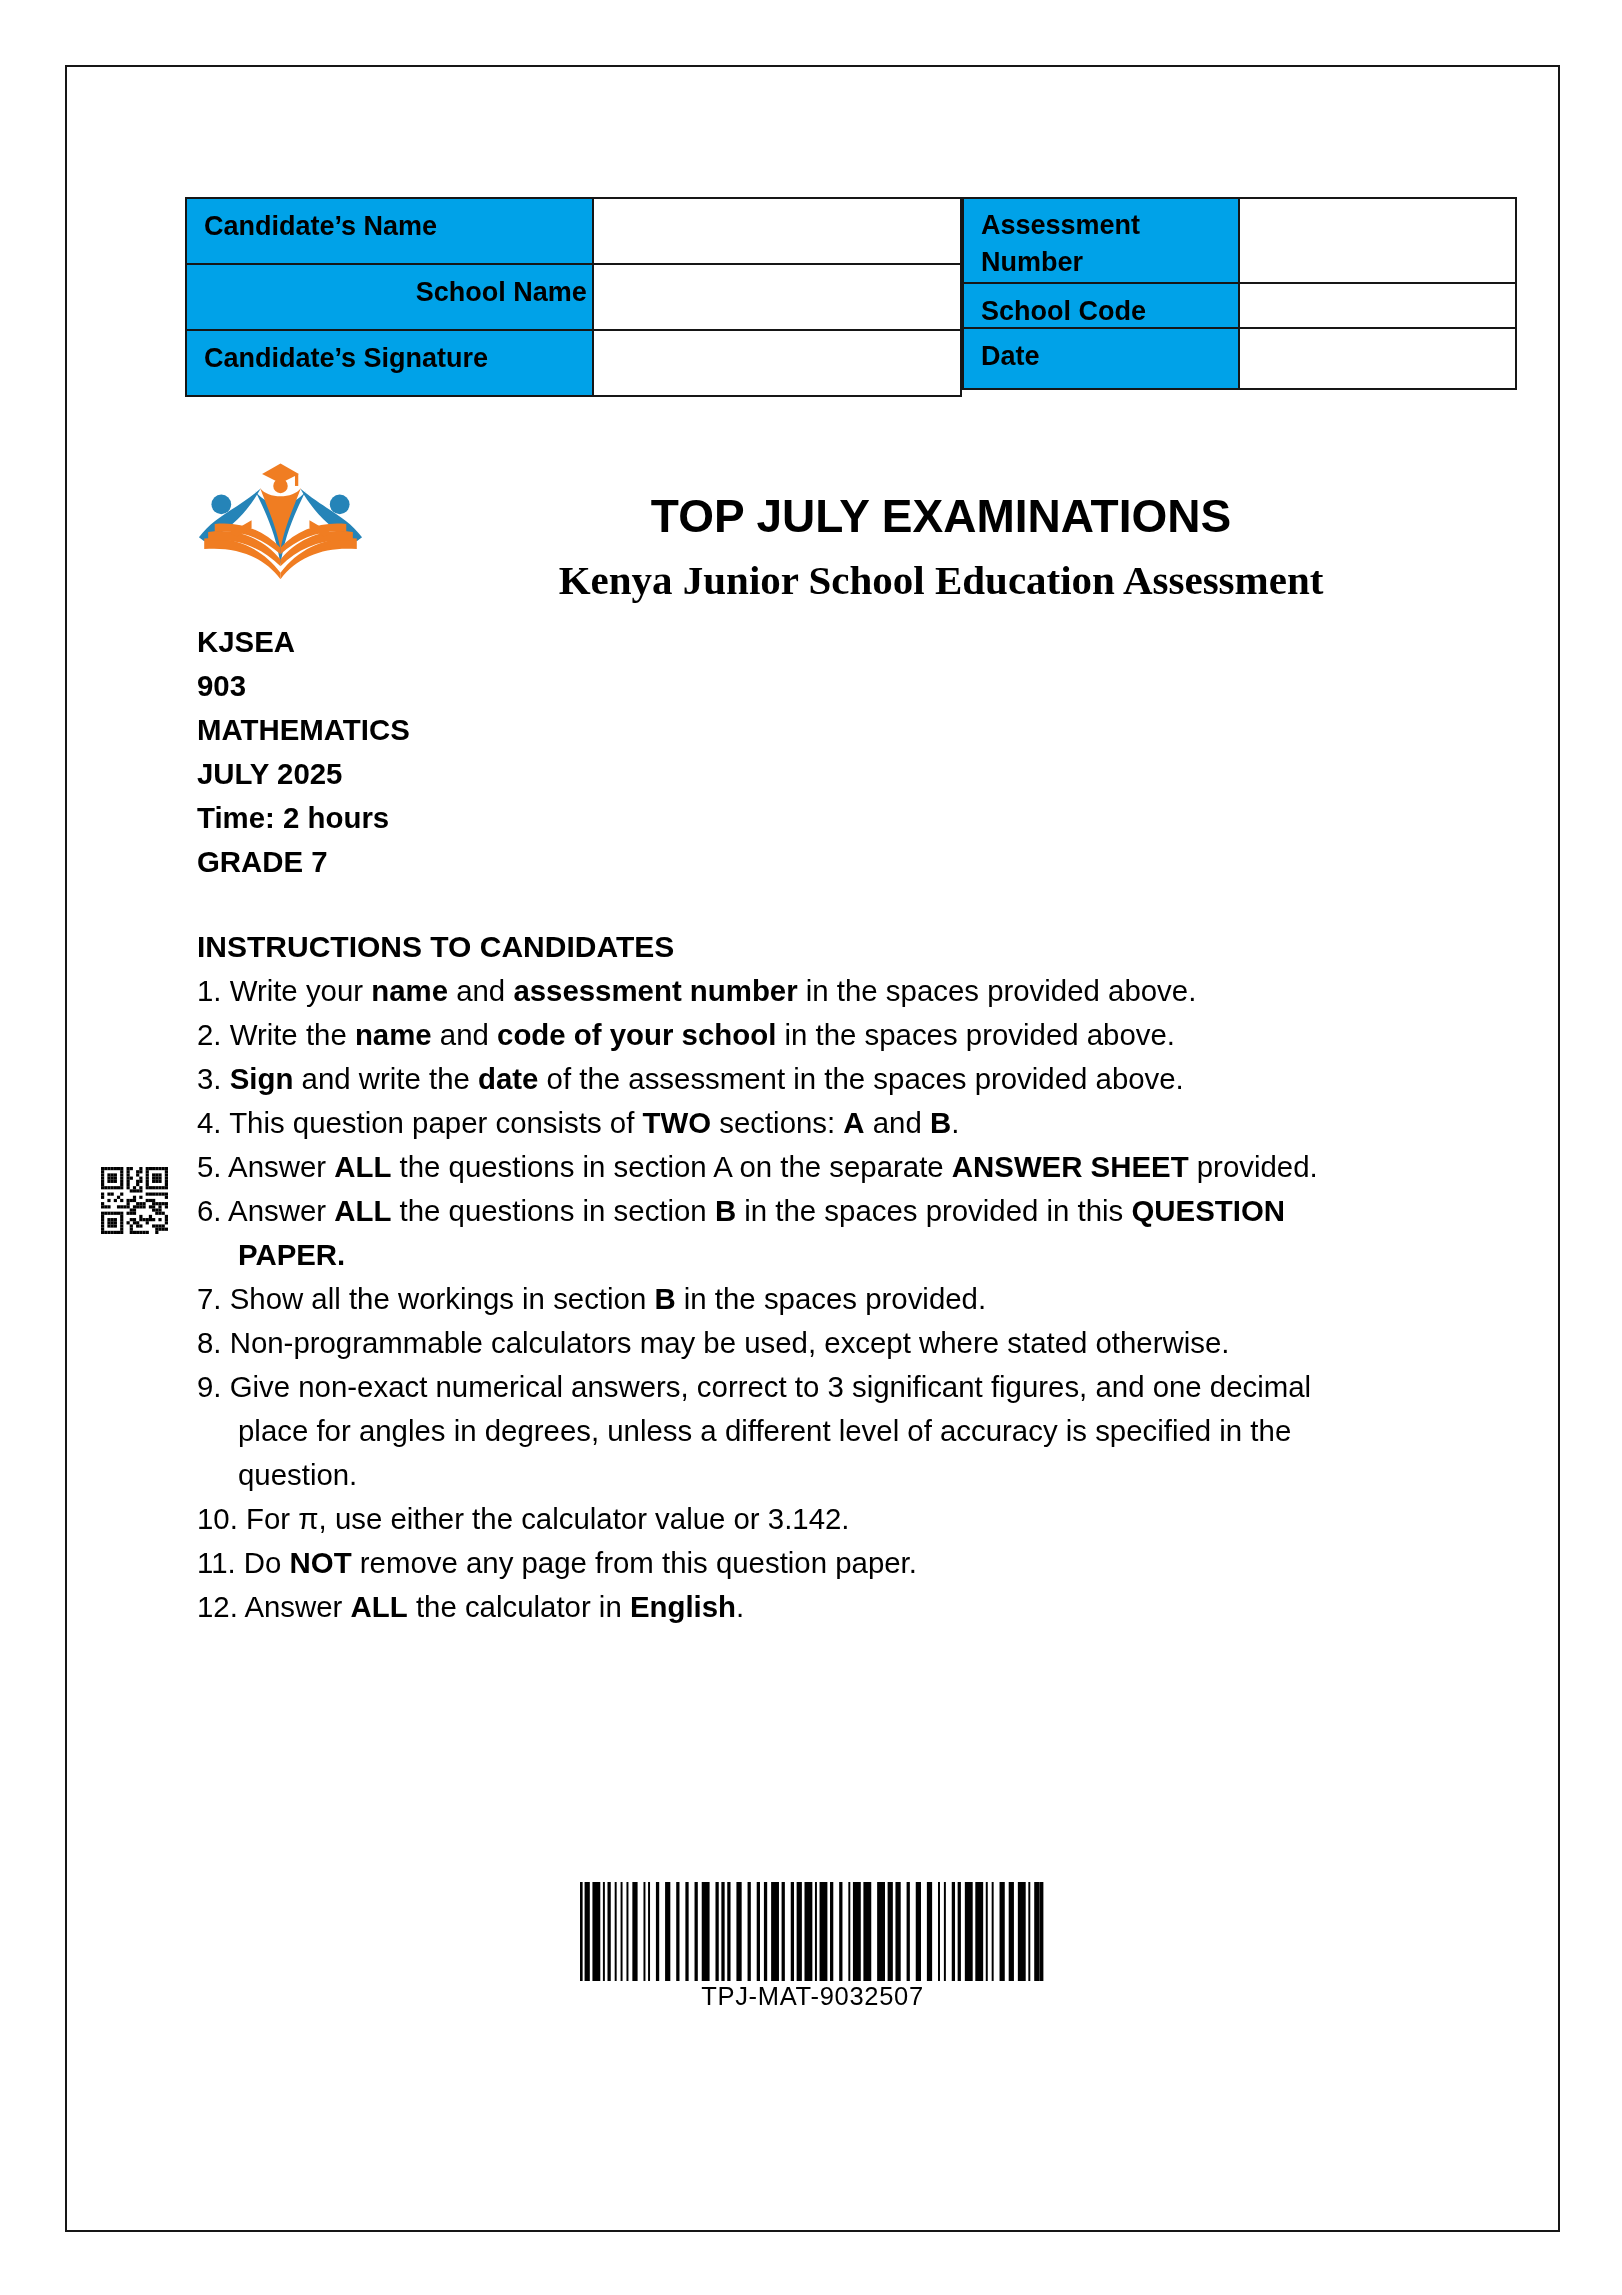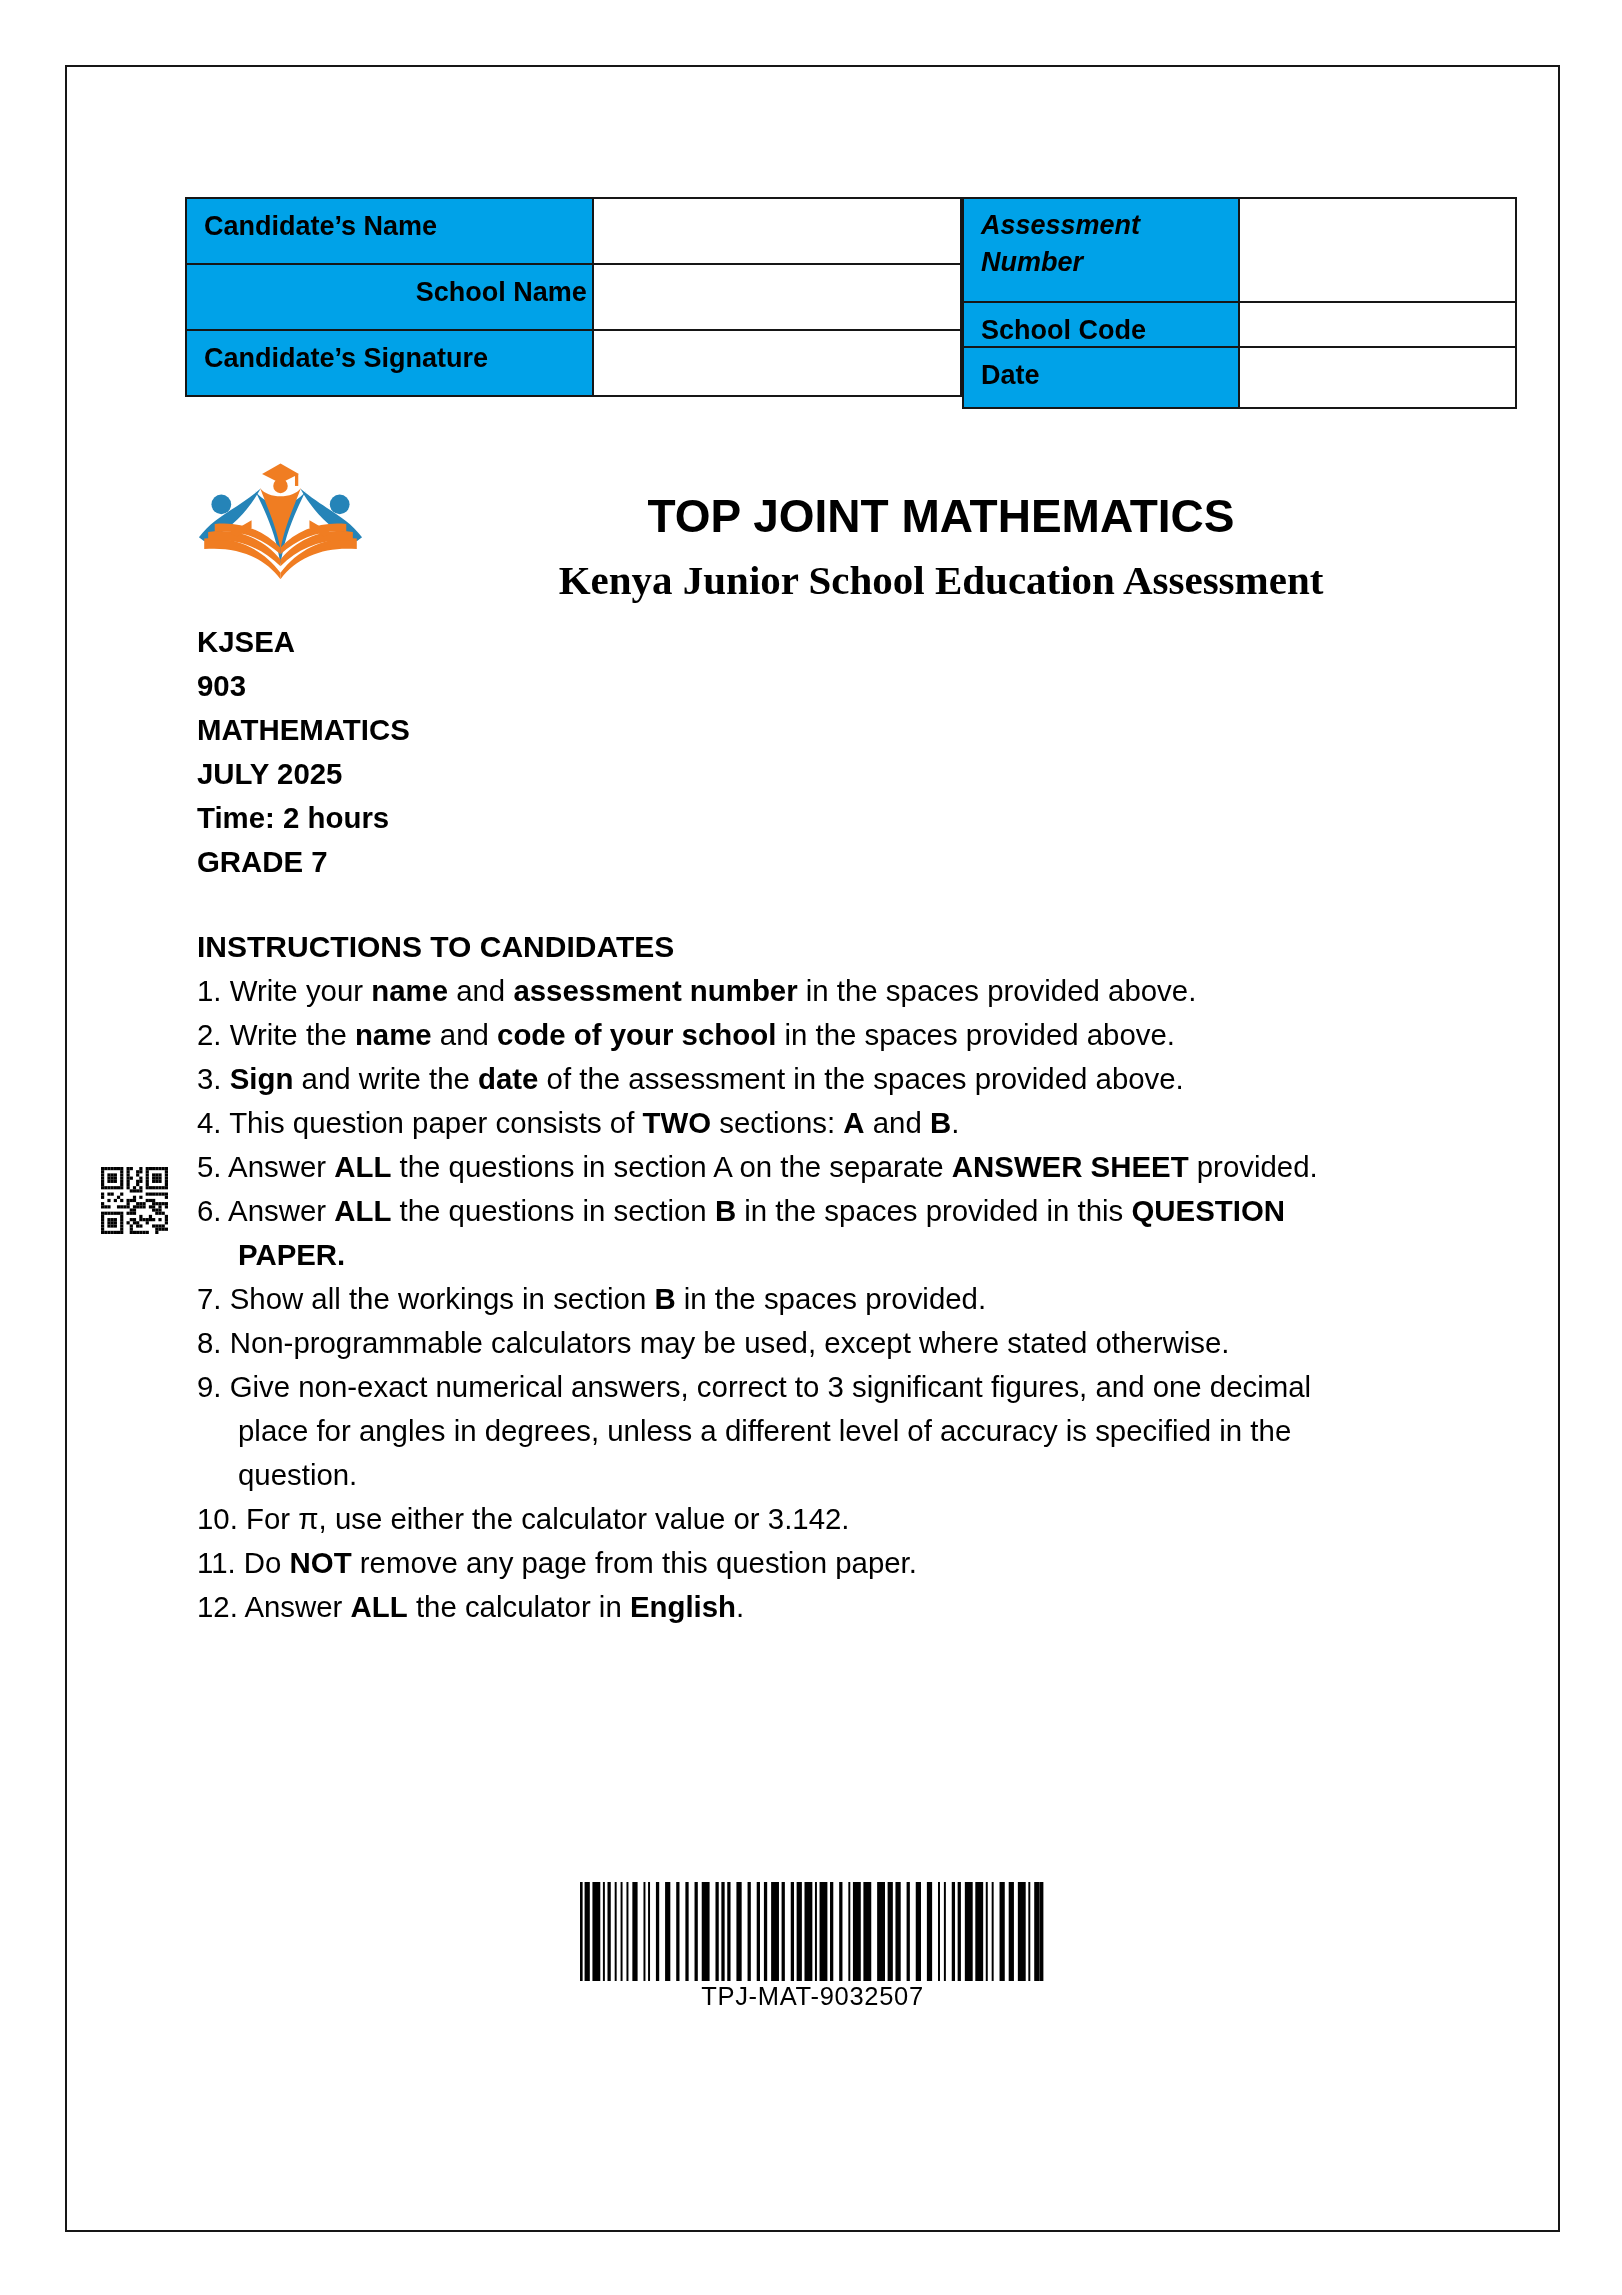--- a/index.html
+++ b/index.html
@@ -21,21 +21,21 @@
   td.lbl.pre{white-space:pre-line;line-height:37px;padding-top:7.9px;}
   td.lbl.indent-sm{text-align:right;}
   td.val{background:#ffffff;}
   #candTable{left:185px;top:197px;}
   #candTable td.lbl{width:407px;}
   #candTable td.val{width:368px;}
   #candTable tr.r{height:66px;}
   #asmtTable{left:962px;top:197px;}
   #asmtTable td.lbl{width:276px;}
   #asmtTable td.val{width:277px;}
-  #asmtTable tr.r1{height:104px;font-style:italic;}
+  #asmtTable tr.r1{height:85px;}
   #asmtTable tr.r2{height:40px;}
   #asmtTable tr.r3{height:61px;}
   
   #logo{position:absolute;left:195px;top:450px;width:171px;height:139px;}
   #titleBlock{position:absolute;left:365px;top:489px;width:1152px;text-align:center;}
   #titleBlock .t1{font-size:46px;font-weight:800;white-space:nowrap;}
   #titleBlock .t2{font-size:41px;font-weight:700;margin-top:13px;white-space:nowrap;font-family:Liberation Serif, serif;}
   
   #examInfo{position:absolute;left:197px;top:620px;font-size:29.4px;font-weight:bold;line-height:44px;}
   
@@ -110,21 +110,21 @@
     <path d="M20,124 C62,118 102,132 130,166 L130,176 C100,146 60,132 20,138 Z"></path>
     <path d="M240,124 C198,118 158,132 130,166 L130,176 C160,146 200,132 240,138 Z"></path>
     <path d="M30,112 C68,108 104,120 130,148 L130,158 C102,132 66,120 30,124 Z"></path>
     <path d="M230,112 C192,108 156,120 130,148 L130,158 C158,132 194,120 230,124 Z"></path>
     <path d="M52,126 L86,106 L86,118 L64,131 Z"></path>
     <path d="M208,126 L174,106 L174,118 L196,131 Z"></path>
   </g>
 </svg>
 
 <div id="titleBlock">
-  <div class="t1">TOP JOINT MATHEMATICS</div>
+  <div class="t1">TOP JULY EXAMINATIONS</div>
   <div class="t2">Kenya Junior School Education Assessment</div>
 </div>
 
 <div id="examInfo">
   <div>KJSEA</div>
   <div>903</div>
   <div>MATHEMATICS</div>
   <div>JULY 2025</div>
   <div>Time: 2 hours</div>
   <div>GRADE 7</div>

